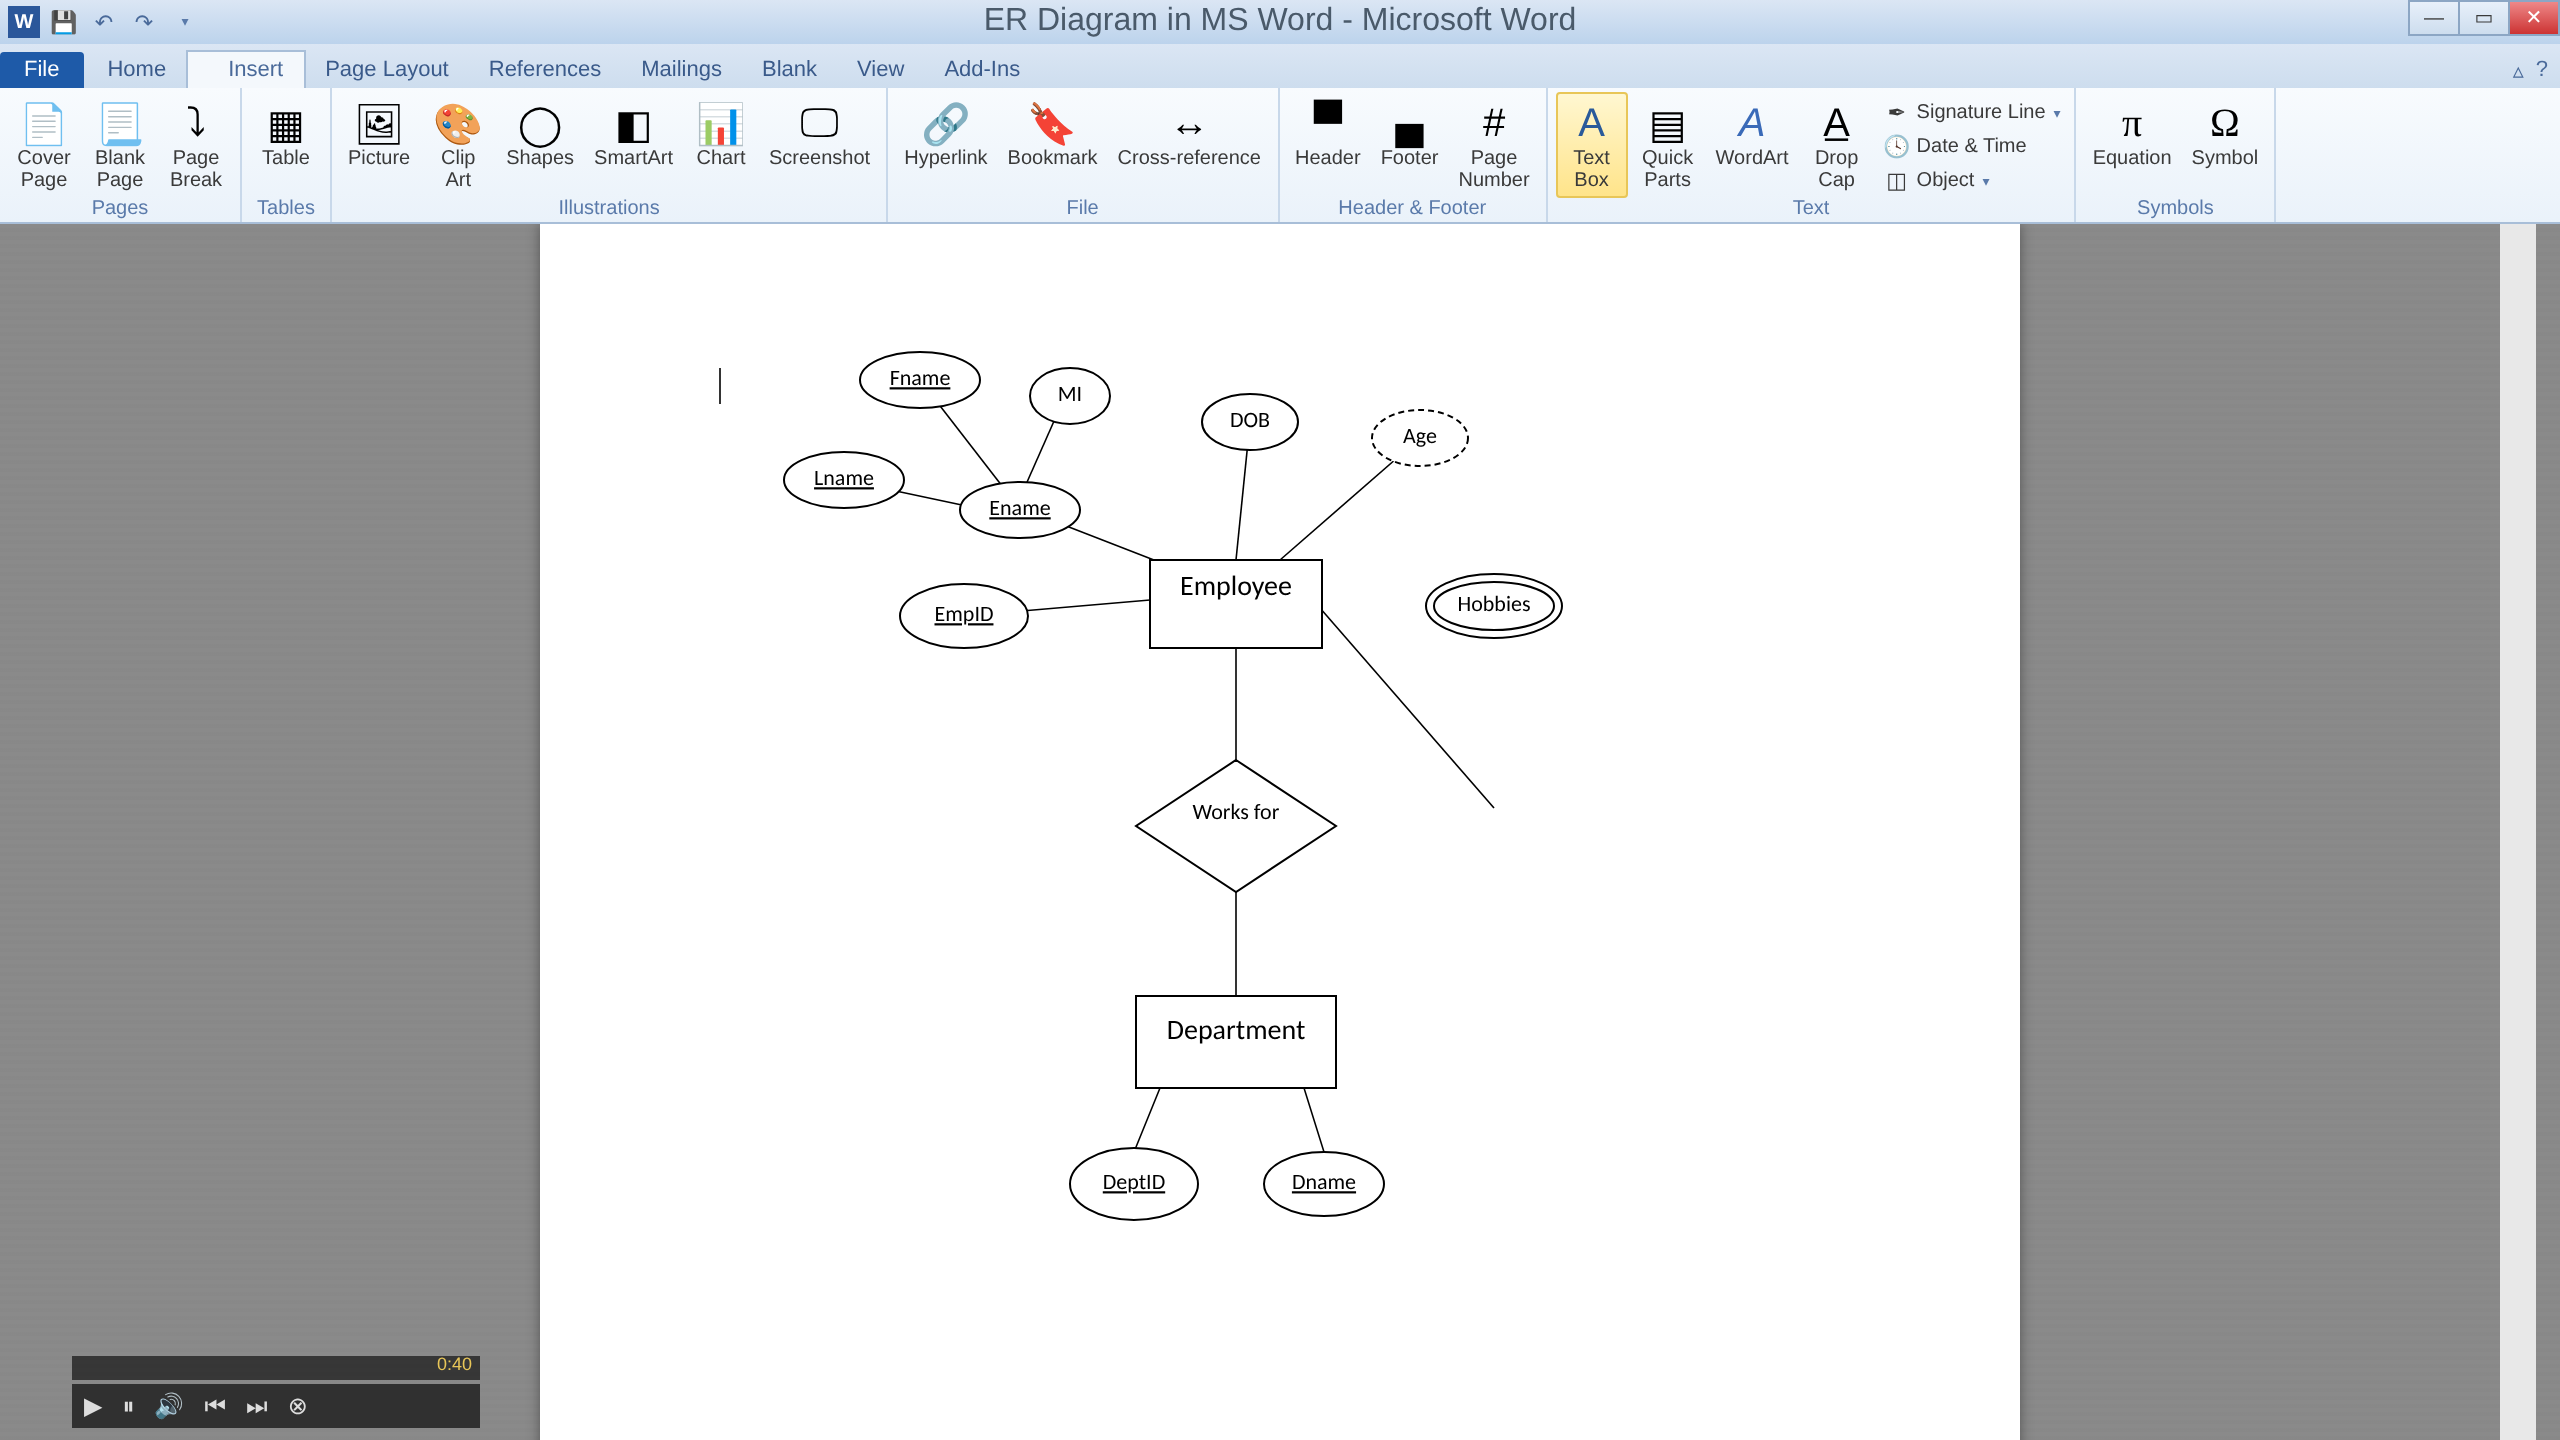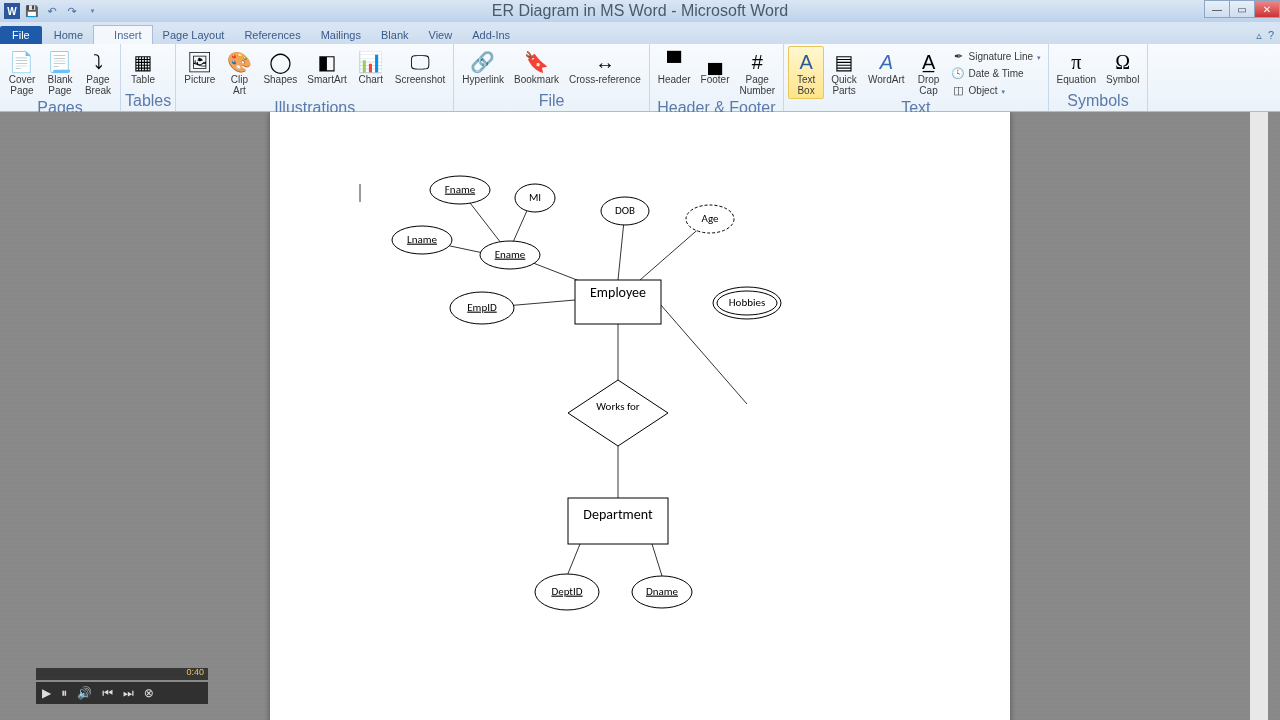--- a/index.html
+++ b/index.html
@@ -17,21 +17,21 @@
 
 .tabrow { height:22px; background:linear-gradient(#dbe6f4,#cdddee); display:flex; align-items:flex-end; padding-left:0; font-size:11px; }
 .tabrow .file { background:#1e5aa8; color:#fff; padding:3px 12px; border-radius:2px 2px 0 0; margin-right:2px; }
 .tabrow .tab { padding:3px 10px; color:#3a5a8a; cursor:pointer; }
 .tabrow .tab.active { background:#f4f8fc; border:1px solid #a8bed8; border-bottom:none; color:#4a6a9a;padding-left:20px; }
 
 
 .ribbon { height:68px; background:linear-gradient(#f8fbfe,#eaf2fa); border-bottom:1px solid #a8bed8; display:flex; }
 .group { border-right:1px solid #c8d8ea; padding:2px 4px 0 4px; display:flex; flex-direction:column; }
 .group .items { flex:1; display:flex; align-items:flex-start; gap:2px; }
-.group .glabel { text-align:center; font-size:16px; color:#5a7aaa; padding-bottom:1px; }
+.group .glabel { text-align:center; font-size:10px; color:#5a7aaa; padding-bottom:1px; }
 .btn-lg { display:flex; flex-direction:column; align-items:center; justify-content:flex-start; padding:2px 3px; min-width:36px; cursor:pointer; border:1px solid transparent; border-radius:2px; }
 .btn-lg:hover, .btn-lg.hl { background:linear-gradient(#fff7d1,#ffe48a); border-color:#e8c658; }
 .btn-lg .bicon { width:28px; height:26px; display:flex; align-items:center; justify-content:center; font-size:20px; }
 .btn-lg .blabel { font-size:10px; color:#3a3a3a; text-align:center; line-height:1.05; white-space:pre; }
 .btn-sm-col { display:flex; flex-direction:column; gap:1px; padding-top:2px; }
 .btn-sm { display:flex; align-items:center; gap:3px; font-size:10px; color:#3a3a3a; padding:1px 3px; cursor:pointer; }
 .btn-sm .sic { width:14px; height:14px; display:flex; align-items:center; justify-content:center; font-size:11px; }
 
 
 .docarea { position:absolute; top:112px; left:0; right:0; bottom:0; background:#8a8a8a; display:flex; justify-content:center; overflow:hidden; }
@@ -42,21 +42,21 @@
 
 .diagram { position:absolute; inset:0; }
 .diag text { font-family:Calibri, Arial, sans-serif; font-size:11px; fill:#000; text-anchor:middle; dominant-baseline:middle; }
 .diag .big { font-size:14px; }
 .diag line { stroke:#000; stroke-width:.8; }
 .diag rect, .diag ellipse, .diag polygon { fill:#fff; stroke:#000; stroke-width:1; }
 .diag .dashed { stroke-dasharray:3 2; }
 .diag .under { text-decoration:underline; }
 
 
-.mediabar { position:absolute; left:36px; bottom:16px; width:172px; }
+.mediabar { position:absolute; left:36px; bottom:6px; width:204px; }
 .seek { height:12px; background:rgba(40,40,40,.85); position:relative; margin-bottom:2px; }
 .seek .tm { position:absolute; right:4px; top:-1px; font-size:9px; color:#e8c658; }
 .ctrls { height:22px; background:rgba(40,40,40,.92); display:flex; align-items:center; gap:10px; padding:0 6px; }
 .ctrls .cb { color:#ddd; font-size:12px; cursor:pointer; }
 
 
 .i-word { width:16px; height:16px; background:#2b579a; color:#fff; font-size:10px; font-weight:bold; display:flex; align-items:center; justify-content:center; }
 .drop::after { content:"▾"; font-size:7px; color:#5a7aaa; margin-left:1px; }
 </style>
 </head>

